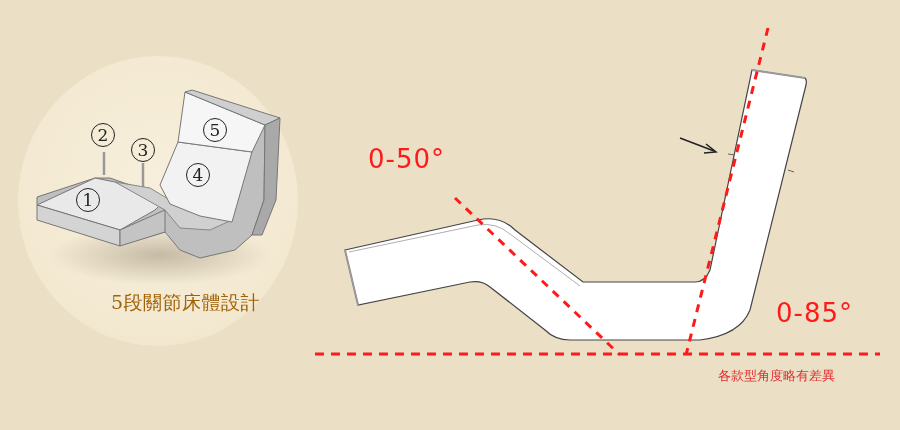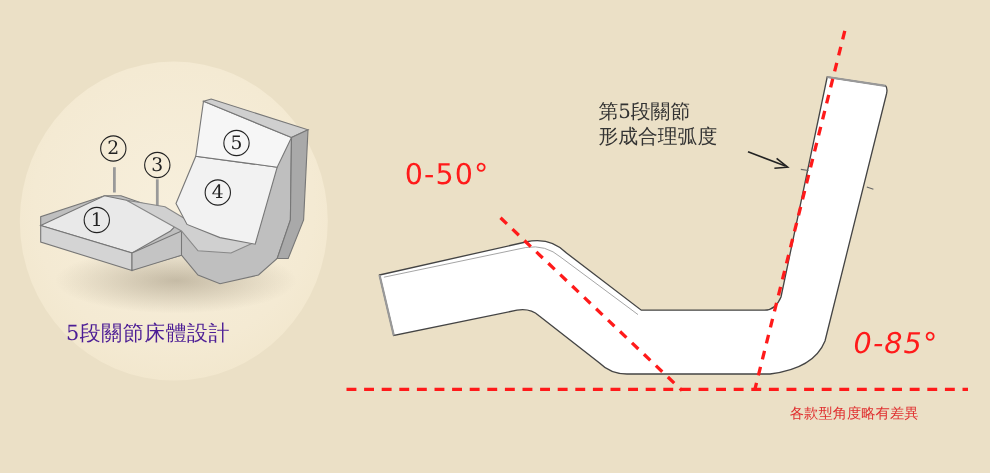--- a/index.html
+++ b/index.html
@@ -9,33 +9,33 @@
     font-family: "DejaVu Serif", "Liberation Serif", serif;
     position: relative;
   }
   .stage { position: absolute; left: 0; top: 0; width: 900px; height: 430px; }
   .circle-bg {
     position: absolute; left: 18px; top: 56px; width: 280px; height: 290px;
     border-radius: 50%;
     background: radial-gradient(circle at 50% 45%, #f7efdc 0%, #f4ead3 60%, #efe3c6 100%);
   }
   .circle-caption {
-    position: absolute; left: 60px; top: 290px; width: 200px; text-align: left;
-    font-size: 19px; color: #4c1d95; letter-spacing: 0.5px;
+    position: absolute; left: 60px; top: 290px; width: 200px; text-align: right;
+    font-size: 19px; color: #a16207; letter-spacing: 0.5px;
   }
   .note {
     position: absolute; left: 544px; top: 90px;
     font-size: 18px; line-height: 23px; color: #333;
   }
   .angle-label {
     position: absolute; color: #ff1a1a; font-family: "DejaVu Sans", "Liberation Sans", sans-serif;
     font-size: 26px; letter-spacing: 1px;
   }
   .angle-50 { left: 368px; top: 144px; }
-  .angle-85 { left: 776px; top: 298px; font-style: italic; }
+  .angle-85 { left: 776px; top: 298px; }
   .disclaimer {
     position: absolute; left: 718px; top: 367px;
     font-size: 13px; color: #e03030; text-align: right;
   }
   .num {
     position: absolute; font-family: "DejaVu Serif", "Liberation Serif", serif;
     font-size: 17px; color: #222; width: 24px; height: 24px; line-height: 22px; text-align: center;
     border: 1.3px solid #222; border-radius: 50%; background: transparent; box-sizing: border-box;
   }
   svg { position: absolute; left: 0; top: 0; }
@@ -96,21 +96,17 @@
     <line x1="788" y1="170" x2="794" y2="172" stroke="#666" stroke-width="1"></line>
 
     <line x1="315" y1="354" x2="880" y2="354" stroke="#ff1a1a" stroke-width="3" stroke-dasharray="9,7"></line>
     <line x1="455" y1="198" x2="620" y2="355" stroke="#ff1a1a" stroke-width="3" stroke-dasharray="8,7"></line>
     <line x1="768" y1="28" x2="686" y2="355" stroke="#ff1a1a" stroke-width="3" stroke-dasharray="8,7"></line>
 
     <line x1="680" y1="138" x2="714" y2="151" stroke="#222" stroke-width="1.5"></line>
     <path d="M706,144 L716,152 L704,153" fill="none" stroke="#222" stroke-width="1.5"></path>
   </svg>
 
-  <div class="note">
-    <div>第5段關節</div>
-    <div>形成合理弧度</div>
-  </div>
 
   <div class="angle-label angle-50">0-50°</div>
   <div class="angle-label angle-85">0-85°</div>
   <div class="disclaimer">各款型角度略有差異</div>
 </div>
 
 </body></html>

